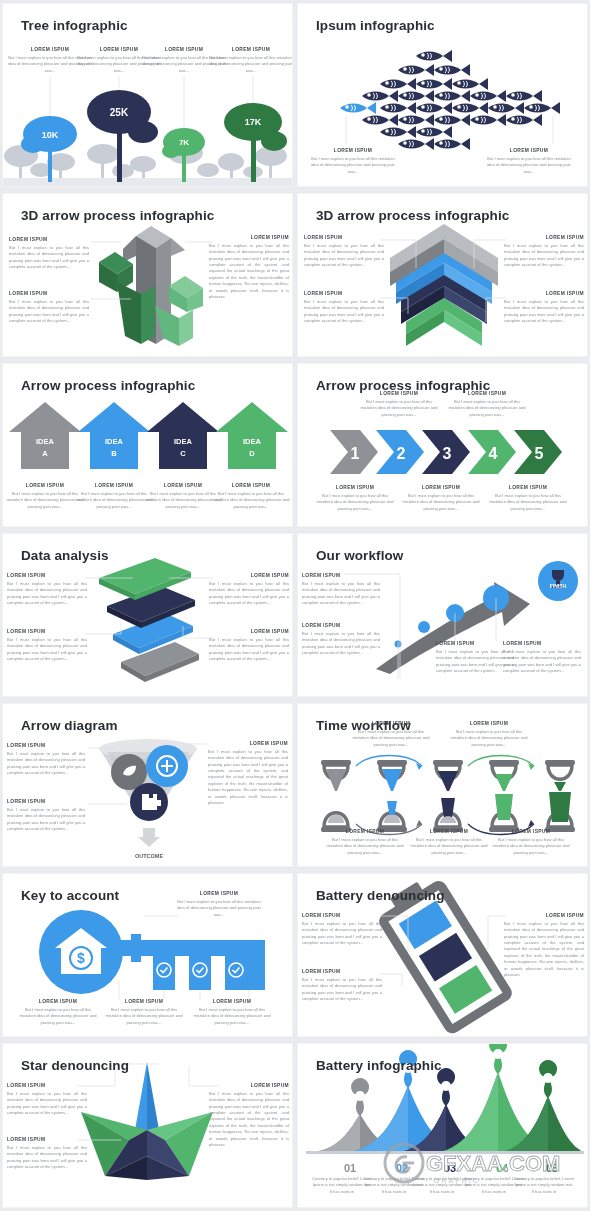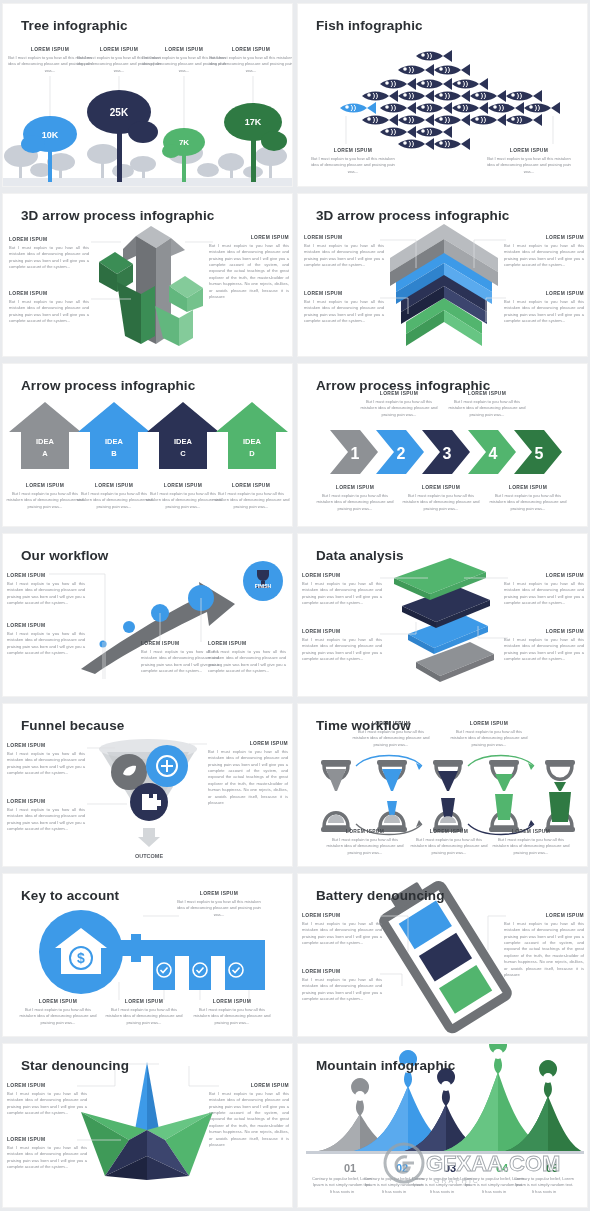--- a/index.html
+++ b/index.html
@@ -95,21 +95,21 @@
       <span class="h">LOREM ISPUM</span>
           <span class="b">But I must explain to you how all this mistaken idea of denouncing pleasure and praising pain was...</span>
         </div>
     <div class="lbl" style="left:205px;top:42px;width:86px;">
       <span class="h">LOREM ISPUM</span>
           <span class="b">But I must explain to you how all this mistaken idea of denouncing pleasure and praising pain was...</span>
         </div>
   </div>
 
   <div class="panel">
-    <div class="title">Fish infographic</div>
+    <div class="title">Ipsum infographic</div>
     <svg width="289" height="182" viewBox="0 0 289 182">
       <defs>
         <g id="fish">
           <path d="M0,0 C7,-6 20,-6 27,0 C20,6 7,6 0,0 Z" fill="#2b3255"></path>
           <path d="M27,0 L36,-6 L36,6 Z" fill="#2b3255"></path>
           <circle cx="7" cy="-1" r="1.8" fill="#fff"></circle>
           <path d="M11,-3 a4,4 0 0 1 0,6" fill="none" stroke="#fff" stroke-width="1"></path>
           <path d="M14,-3 a4,4 0 0 1 0,6" fill="none" stroke="#fff" stroke-width="1"></path>
         </g>
       </defs>
@@ -336,20 +336,68 @@
       <span class="h">LOREM ISPUM</span>
           <span class="b">But I must explain to you how all this mistaken idea of denouncing pleasure and praising pain was...</span>
         </div>
     <div class="lbl" style="left:189px;top:120px;width:82px;">
       <span class="h">LOREM ISPUM</span>
           <span class="b">But I must explain to you how all this mistaken idea of denouncing pleasure and praising pain was...</span>
         </div>
   </div>
 
   <div class="panel">
+    <div class="title">Data analysis</div>
+    <svg width="289" height="162" viewBox="0 0 289 162">
+      <g>
+        <polygon points="118,128 172,108 196,120 142,142" fill="#8e9195"></polygon>
+        <polygon points="118,128 142,142 142,148 118,134" fill="#6f7276"></polygon>
+        <polygon points="142,142 196,120 196,126 142,148" fill="#78797d"></polygon>
+      </g>
+      <g>
+        <polygon points="110,100 164,80 190,92 136,114" fill="#3d9ae8"></polygon>
+        <polygon points="110,100 136,114 136,120 110,106" fill="#2f83cd"></polygon>
+        <polygon points="136,114 190,92 190,98 136,120" fill="#3690dd"></polygon>
+      </g>
+      <g>
+        <polygon points="104,72 158,52 192,66 138,88" fill="#2b3255"></polygon>
+        <polygon points="104,72 138,88 138,94 104,78" fill="#1e2440"></polygon>
+        <polygon points="138,88 192,66 192,72 138,94" fill="#232a48"></polygon>
+      </g>
+      <g>
+        <polygon points="96,44 152,24 188,38 132,60" fill="#52b56e"></polygon>
+        <polygon points="96,44 132,60 132,66 96,50" fill="#3f9a58"></polygon>
+        <polygon points="132,60 188,38 188,44 132,66" fill="#49a764"></polygon>
+      </g>
+      <g stroke="#dcdee1" stroke-width=".7" fill="none">
+        <path d="M82,44 L130,44"></path>
+            <path d="M82,100 L118,100 L118,88"></path>
+        <path d="M210,44 L166,44"></path>
+            <path d="M210,104 L180,104 L180,92"></path>
+      </g>
+    </svg>
+    <div class="lbl" style="left:4px;top:38px;width:80px;">
+      <span class="h" style="text-align:left;display:block">LOREM ISPUM</span>
+      <span class="b" style="text-align:justify;display:block">But I must explain to you how all this mistaken idea of denouncing pleasure and praising pain was born and I will give you a complete account of the system...</span>
+        </div>
+    <div class="lbl" style="left:4px;top:94px;width:80px;">
+      <span class="h" style="text-align:left;display:block">LOREM ISPUM</span>
+      <span class="b" style="text-align:justify;display:block">But I must explain to you how all this mistaken idea of denouncing pleasure and praising pain was born and I will give you a complete account of the system...</span>
+        </div>
+    <div class="lbl" style="left:206px;top:38px;width:80px;">
+      <span class="h" style="text-align:right;display:block">LOREM ISPUM</span>
+      <span class="b" style="text-align:justify;display:block">But I must explain to you how all this mistaken idea of denouncing pleasure and praising pain was born and I will give you a complete account of the system...</span>
+        </div>
+    <div class="lbl" style="left:206px;top:94px;width:80px;">
+      <span class="h" style="text-align:right;display:block">LOREM ISPUM</span>
+      <span class="b" style="text-align:justify;display:block">But I must explain to you how all this mistaken idea of denouncing pleasure and praising pain was born and I will give you a complete account of the system...</span>
+        </div>
+  </div>
+
+  <div class="panel">
     <div class="title">Our workflow</div>
     <svg width="289" height="162" viewBox="0 0 289 162">
       <path d="M78,135 C110,112 150,86 198,62 L196,48 L232,70 L206,92 L204,78 C158,100 118,122 92,140 Z" fill="#6f7276"></path>
       <circle cx="100" cy="110" r="3.5" fill="#3d9ae8"></circle>
       <circle cx="126" cy="93" r="6" fill="#3d9ae8"></circle>
       <circle cx="157" cy="79" r="9" fill="#3d9ae8"></circle>
       <circle cx="198" cy="64" r="13" fill="#3d9ae8"></circle>
       <g>
         <circle cx="260" cy="47" r="20" fill="#3d9ae8"></circle>
         <path d="M254,36 h12 v5 a6,6 0 0 1 -12,0 Z M258,47 h4 v4 h-4 Z M254,52 h12 v2 h-12 Z" fill="#2b3255"></path>
@@ -375,69 +423,21 @@
       <span class="h" style="text-align:left;display:block">LOREM ISPUM</span>
       <span class="b" style="text-align:justify;display:block">But I must explain to you how all this mistaken idea of denouncing pleasure and praising pain was born and I will give you a complete account of the system...</span>
         </div>
     <div class="lbl" style="left:205px;top:106px;width:78px;">
       <span class="h" style="text-align:left;display:block">LOREM ISPUM</span>
       <span class="b" style="text-align:justify;display:block">But I must explain to you how all this mistaken idea of denouncing pleasure and praising pain was born and I will give you a complete account of the system...</span>
         </div>
   </div>
 
   <div class="panel">
-    <div class="title">Data analysis</div>
-    <svg width="289" height="162" viewBox="0 0 289 162">
-      <g>
-        <polygon points="118,128 172,108 196,120 142,142" fill="#8e9195"></polygon>
-        <polygon points="118,128 142,142 142,148 118,134" fill="#6f7276"></polygon>
-        <polygon points="142,142 196,120 196,126 142,148" fill="#78797d"></polygon>
-      </g>
-      <g>
-        <polygon points="110,100 164,80 190,92 136,114" fill="#3d9ae8"></polygon>
-        <polygon points="110,100 136,114 136,120 110,106" fill="#2f83cd"></polygon>
-        <polygon points="136,114 190,92 190,98 136,120" fill="#3690dd"></polygon>
-      </g>
-      <g>
-        <polygon points="104,72 158,52 192,66 138,88" fill="#2b3255"></polygon>
-        <polygon points="104,72 138,88 138,94 104,78" fill="#1e2440"></polygon>
-        <polygon points="138,88 192,66 192,72 138,94" fill="#232a48"></polygon>
-      </g>
-      <g>
-        <polygon points="96,44 152,24 188,38 132,60" fill="#52b56e"></polygon>
-        <polygon points="96,44 132,60 132,66 96,50" fill="#3f9a58"></polygon>
-        <polygon points="132,60 188,38 188,44 132,66" fill="#49a764"></polygon>
-      </g>
-      <g stroke="#dcdee1" stroke-width=".7" fill="none">
-        <path d="M82,44 L130,44"></path>
-            <path d="M82,100 L118,100 L118,88"></path>
-        <path d="M210,44 L166,44"></path>
-            <path d="M210,104 L180,104 L180,92"></path>
-      </g>
-    </svg>
-    <div class="lbl" style="left:4px;top:38px;width:80px;">
-      <span class="h" style="text-align:left;display:block">LOREM ISPUM</span>
-      <span class="b" style="text-align:justify;display:block">But I must explain to you how all this mistaken idea of denouncing pleasure and praising pain was born and I will give you a complete account of the system...</span>
-        </div>
-    <div class="lbl" style="left:4px;top:94px;width:80px;">
-      <span class="h" style="text-align:left;display:block">LOREM ISPUM</span>
-      <span class="b" style="text-align:justify;display:block">But I must explain to you how all this mistaken idea of denouncing pleasure and praising pain was born and I will give you a complete account of the system...</span>
-        </div>
-    <div class="lbl" style="left:206px;top:38px;width:80px;">
-      <span class="h" style="text-align:right;display:block">LOREM ISPUM</span>
-      <span class="b" style="text-align:justify;display:block">But I must explain to you how all this mistaken idea of denouncing pleasure and praising pain was born and I will give you a complete account of the system...</span>
-        </div>
-    <div class="lbl" style="left:206px;top:94px;width:80px;">
-      <span class="h" style="text-align:right;display:block">LOREM ISPUM</span>
-      <span class="b" style="text-align:justify;display:block">But I must explain to you how all this mistaken idea of denouncing pleasure and praising pain was born and I will give you a complete account of the system...</span>
-        </div>
-  </div>
-
-  <div class="panel">
-    <div class="title">Funnel because</div>
+    <div class="title">Arrow diagram</div>
     <svg width="289" height="162" viewBox="0 0 289 162">
       <path d="M96,44 L194,44 L152,112 L138,112 Z" fill="#d4d7da"></path>
       <ellipse cx="145" cy="45" rx="49" ry="10" fill="#e3e5e8"></ellipse>
       <path d="M104,48 L186,48 L150,108 L140,108 Z" fill="#c3c7cb" opacity=".55"></path>
       <circle cx="126" cy="68" r="18" fill="#6f7276"></circle>
       <path d="M120,70 C122,62 131,61 133,62 C133,70 126,74 120,70 Z" fill="#fff"></path>
       <circle cx="164" cy="62" r="21" fill="#3d9ae8"></circle>
       <circle cx="164" cy="62" r="10" fill="none" stroke="#fff" stroke-width="2"></circle>
       <path d="M164,56 v12 M158,62 h12" stroke="#fff" stroke-width="2"></path>
       <circle cx="146" cy="98" r="19" fill="#2b3255"></circle>
@@ -639,21 +639,21 @@
       <span class="h" style="text-align:left;display:block">LOREM ISPUM</span>
       <span class="b" style="text-align:justify;display:block">But I must explain to you how all this mistaken idea of denouncing pleasure and praising pain was born and I will give you a complete account of the system...</span>
         </div>
     <div class="lbl" style="left:206px;top:38px;width:80px;">
       <span class="h" style="text-align:right;display:block">LOREM ISPUM</span>
       <span class="b" style="text-align:justify;display:block">But I must explain to you how all this mistaken idea of denouncing pleasure and praising pain was born and I will give you a complete account of the system, and expound the actual teachings of the great explorer of the truth, the master-builder of human happiness. No one rejects, dislikes, or avoids pleasure itself, because it is pleasure</span>
         </div>
   </div>
 
   <div class="panel">
-    <div class="title">Mountain infographic</div>
+    <div class="title">Battery infographic</div>
     <svg width="289" height="163" viewBox="0 0 289 163">
       <g>
         <path d="M16,108 C42,104 52,86 62,70 C72,86 82,104 108,108 Z" fill="#8e9195"></path>
         <path d="M62,70 C52,86 42,104 16,108 L62,108 Z" fill="#a9acb0"></path>
       </g>
       <g>
         <path d="M52,108 C86,102 98,70 110,42 C122,70 134,102 168,108 Z" fill="#3d9ae8"></path>
         <path d="M110,42 C98,70 86,102 52,108 L110,108 Z" fill="#5aaaee"></path>
       </g>
       <g>

